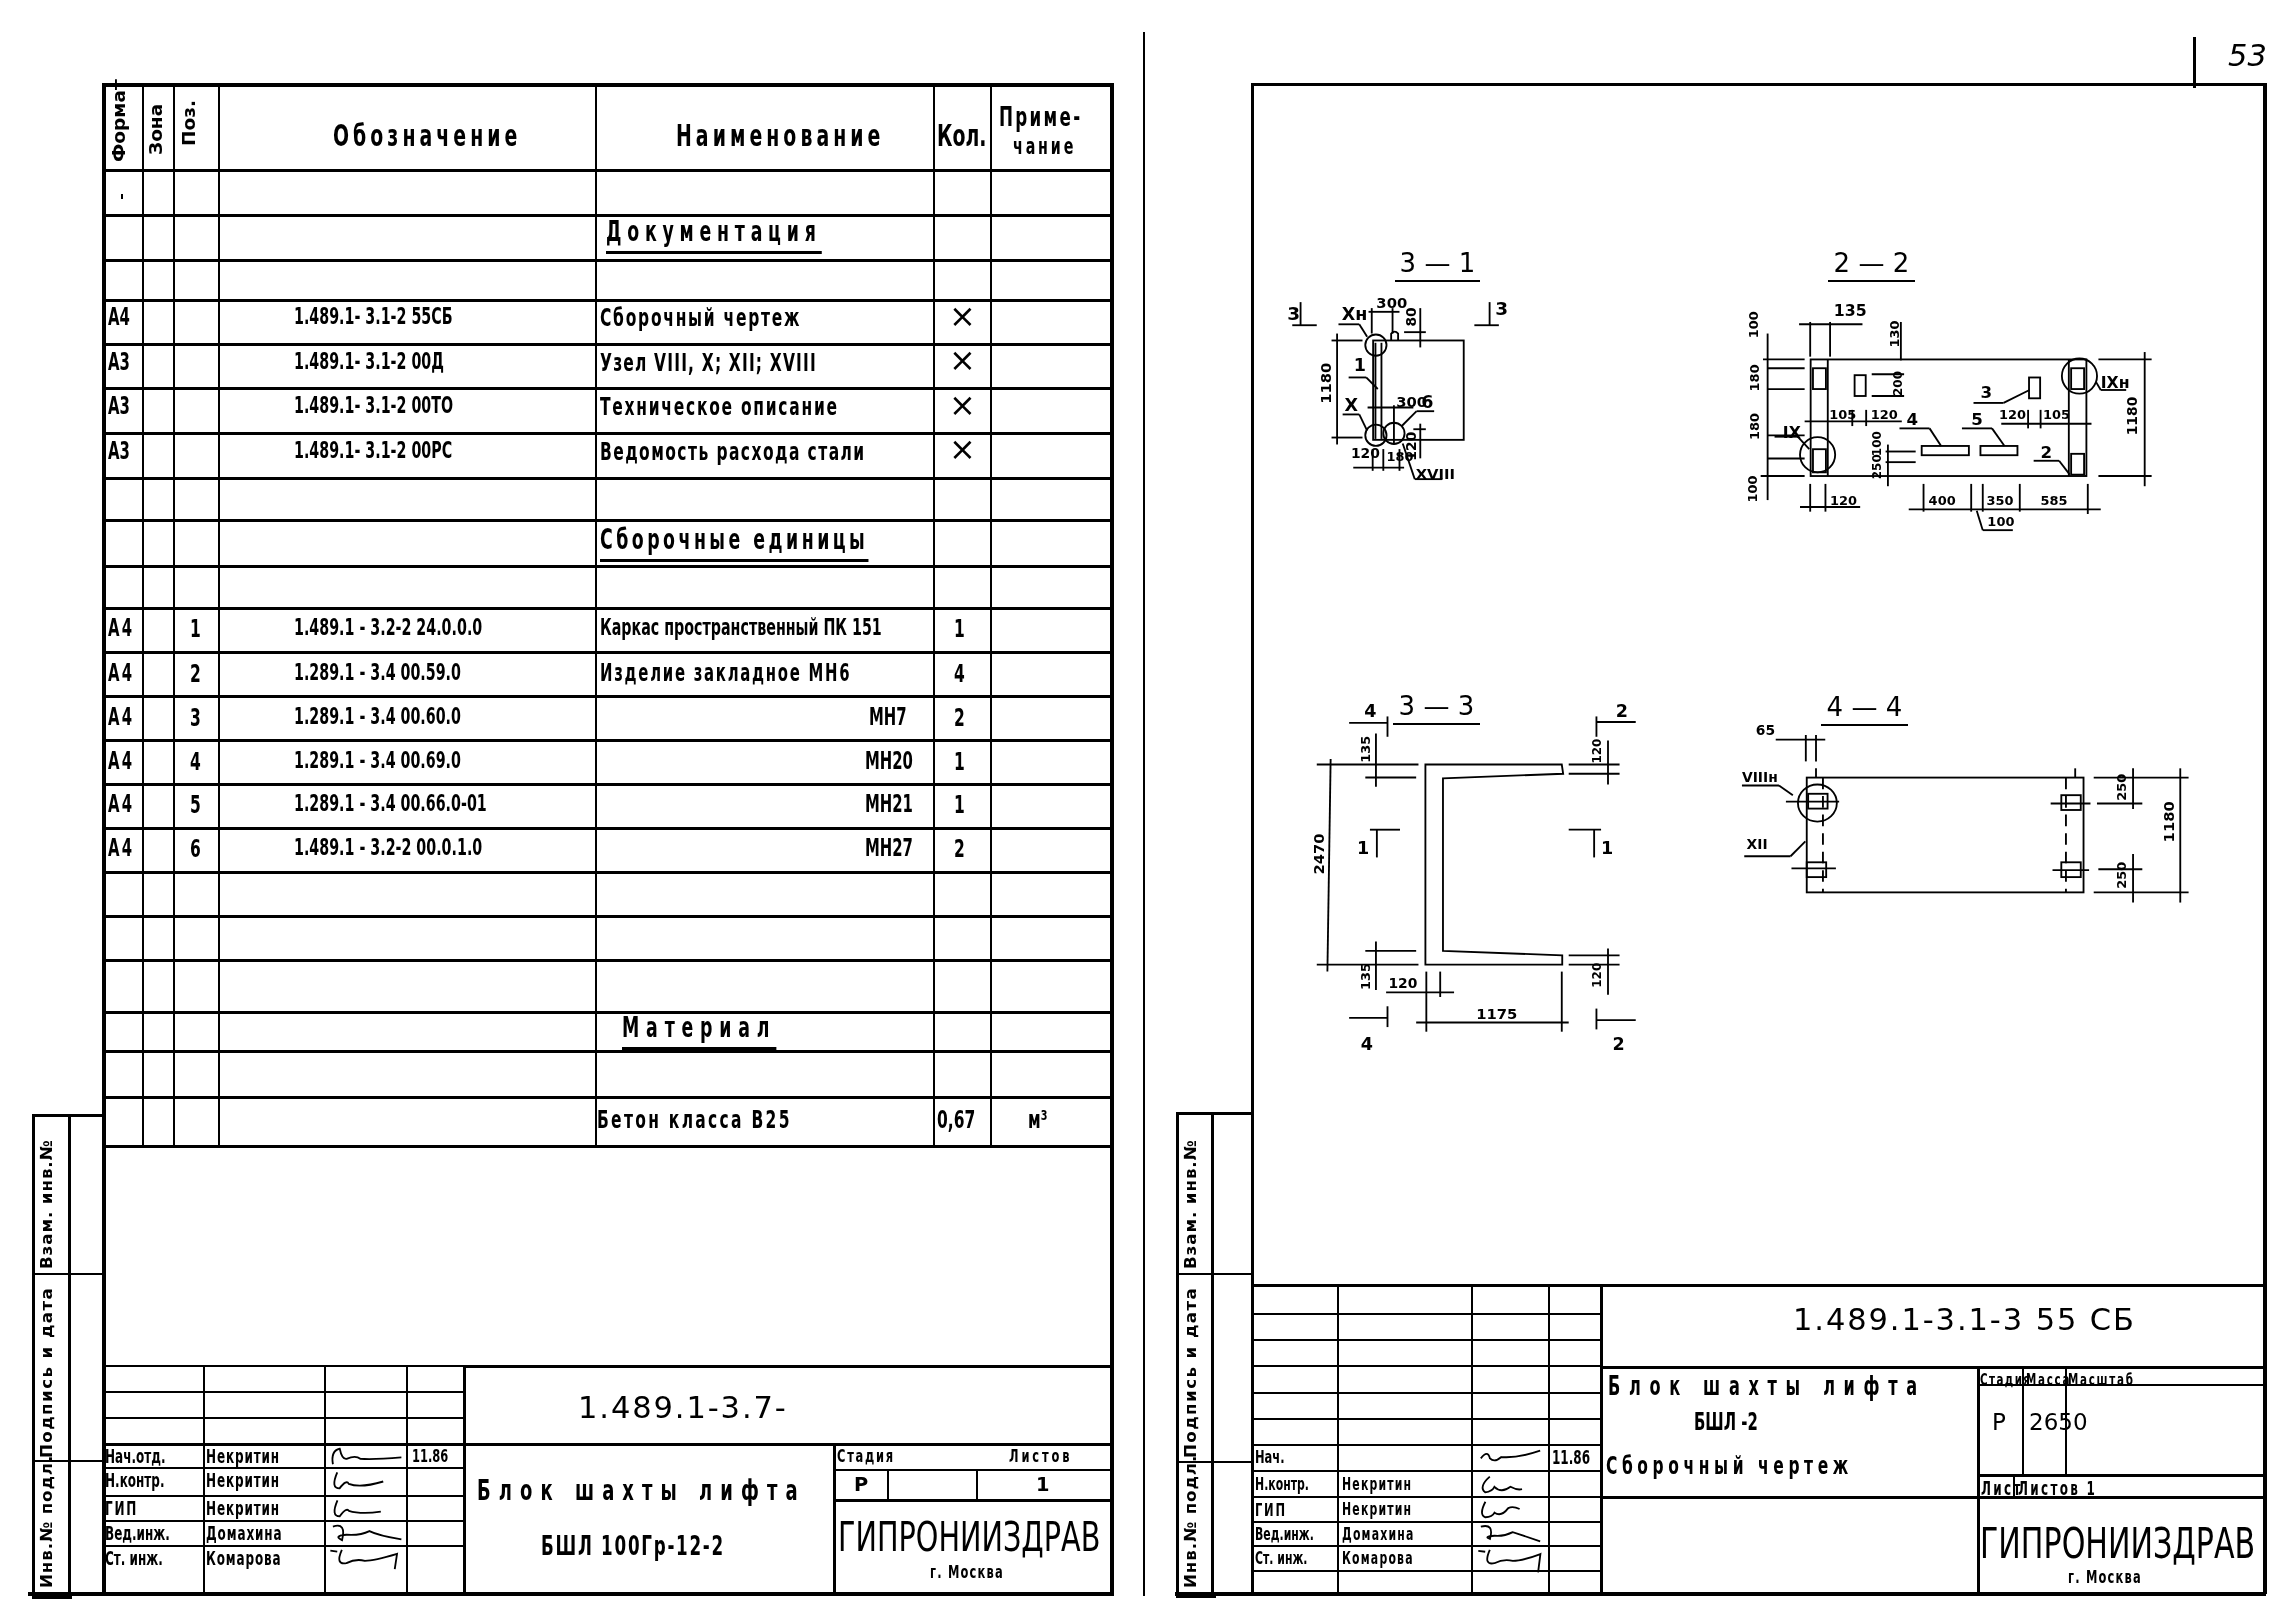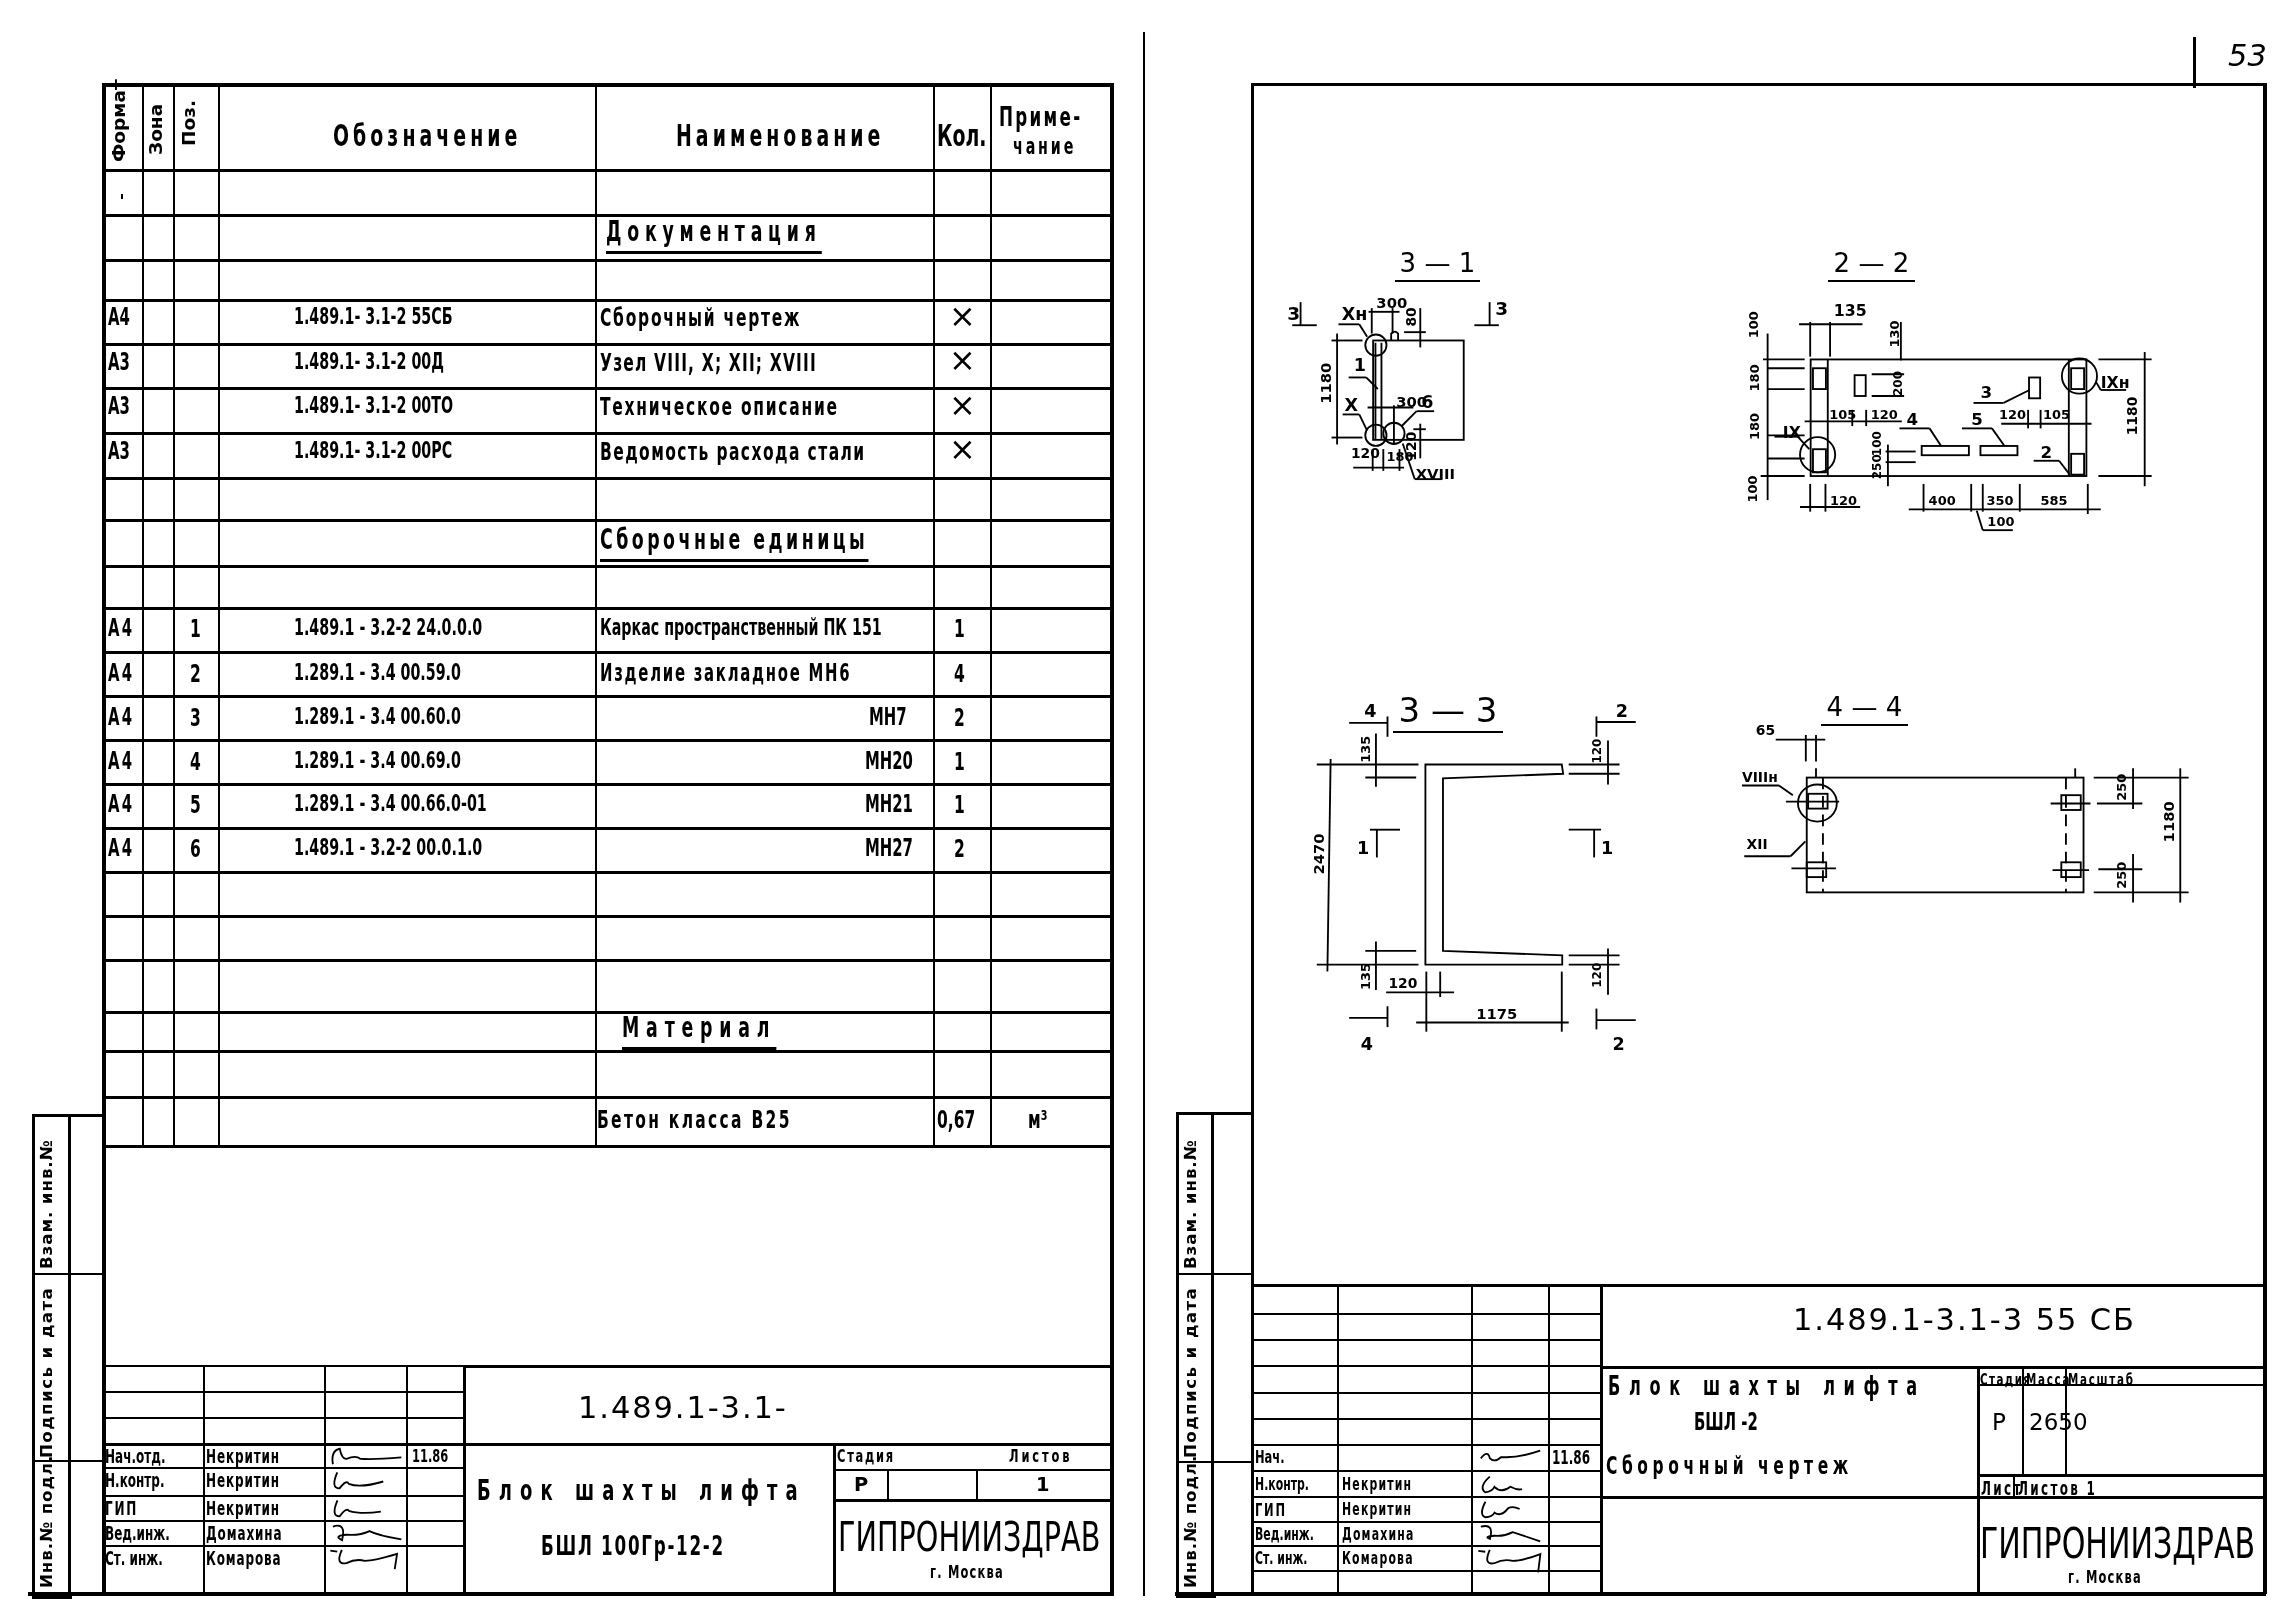--- a/index.html
+++ b/index.html
@@ -183,21 +183,21 @@
     <div class="hl" style="left:203px;top:1365px;width:2.3px;height:229px;"></div>
     <div class="hl" style="left:324px;top:1365px;width:2.3px;height:229px;"></div>
     <div class="hl" style="left:406px;top:1365px;width:2.3px;height:229px;"></div>
     <div class="hl" style="left:463px;top:1365px;width:3.2px;height:229px;"></div>
     <div class="hl" style="left:833px;top:1443px;width:3.2px;height:150px;"></div>
     <div class="hl" style="left:833px;top:1499px;width:279px;height:3.2px;"></div>
     <div class="hl" style="left:833px;top:1469px;width:279px;height:2.3px;"></div>
     <div class="hl" style="left:887px;top:1469px;width:2.3px;height:30px;"></div>
     <div class="hl" style="left:976px;top:1469px;width:2.3px;height:30px;"></div>
 
-    <div class="txt" style="left:578px;top:1393px;font-size:30.5px;font-weight:normal;letter-spacing:1.9px;">1.489.1-3.1-</div>
+    <div class="txt" style="left:578px;top:1393px;font-size:30.5px;font-weight:normal;letter-spacing:1.9px;">1.489.1-3.7-</div>
     <div class="txt cond" style="left:477px;top:1476px;font-size:29px;letter-spacing:13px;">Блок шахты лифта</div>
     <div class="txt cond" style="left:541px;top:1532px;font-size:27px;letter-spacing:2.8px;">БШЛ 100Гр-12-2</div>
     <div class="txt cond" style="left:837px;top:1447px;font-size:18.5px;letter-spacing:2.8px;">Стадия</div>
     <div class="txt cond" style="left:1009px;top:1447px;font-size:18.5px;letter-spacing:4.6px;">Листов</div>
     <div class="txt" style="left:854px;top:1475px;font-size:19.4px;">Р</div>
     <div class="txt" style="left:1036px;top:1475px;font-size:19.4px;">1</div>
     <div class="txt" style="left:838px;top:1517px;font-size:41px;font-weight:normal;transform:scaleX(0.7);">ГИПРОНИИЗДРАВ</div>
     <div class="txt cond" style="left:930px;top:1563px;font-size:18.5px;letter-spacing:1.9px;">г. Москва</div>
 
     <div>
@@ -416,21 +416,21 @@
         <text x="355" y="230" font-size="28" transform="rotate(-90 355 230)">130</text>
         <text x="360" y="335" font-size="26" transform="rotate(-90 360 335)">200</text>
         <text x="315" y="465" font-size="26" transform="rotate(-90 315 465)">100</text>
         <text x="315" y="515" font-size="26" transform="rotate(-90 315 515)">250</text>
         <text x="868" y="420" font-size="30" transform="rotate(-90 868 420)">1180</text>
       </g>
     </svg>
   </div>
 
   <div class="abs" style="left:1305px;top:685px;width:361px;height:490px;">
-    <div class="txt" style="left:88px;top:8.3px;font-size:34px;font-weight:normal;border-bottom:2.3px solid #000;padding:0 5.6px 3.7px;text-align:right;">3 — 3</div>
+    <div class="txt" style="left:88px;top:8.3px;font-size:26px;font-weight:normal;border-bottom:2.3px solid #000;padding:0 5.6px 3.7px;text-align:right;">3 — 3</div>
     <svg class="abs" style="left:0;top:0;" width="361" height="490" viewBox="0 0 780 1060">
       <g fill="none" stroke="#000" stroke-width="4">
         <path d="M260,172 L555,172 L558,192 L298,202 L298,575 L556,585 L556,605 L260,605 Z"></path>
         <line x1="25" y1="172" x2="245" y2="172"></line>
         <line x1="130" y1="200" x2="240" y2="200"></line>
         <line x1="25" y1="605" x2="245" y2="605"></line>
         <line x1="130" y1="575" x2="240" y2="575"></line>
         <line x1="55" y1="160" x2="48" y2="620"></line>
         <line x1="153" y1="105" x2="153" y2="220"></line>
         <line x1="153" y1="555" x2="153" y2="660"></line>

